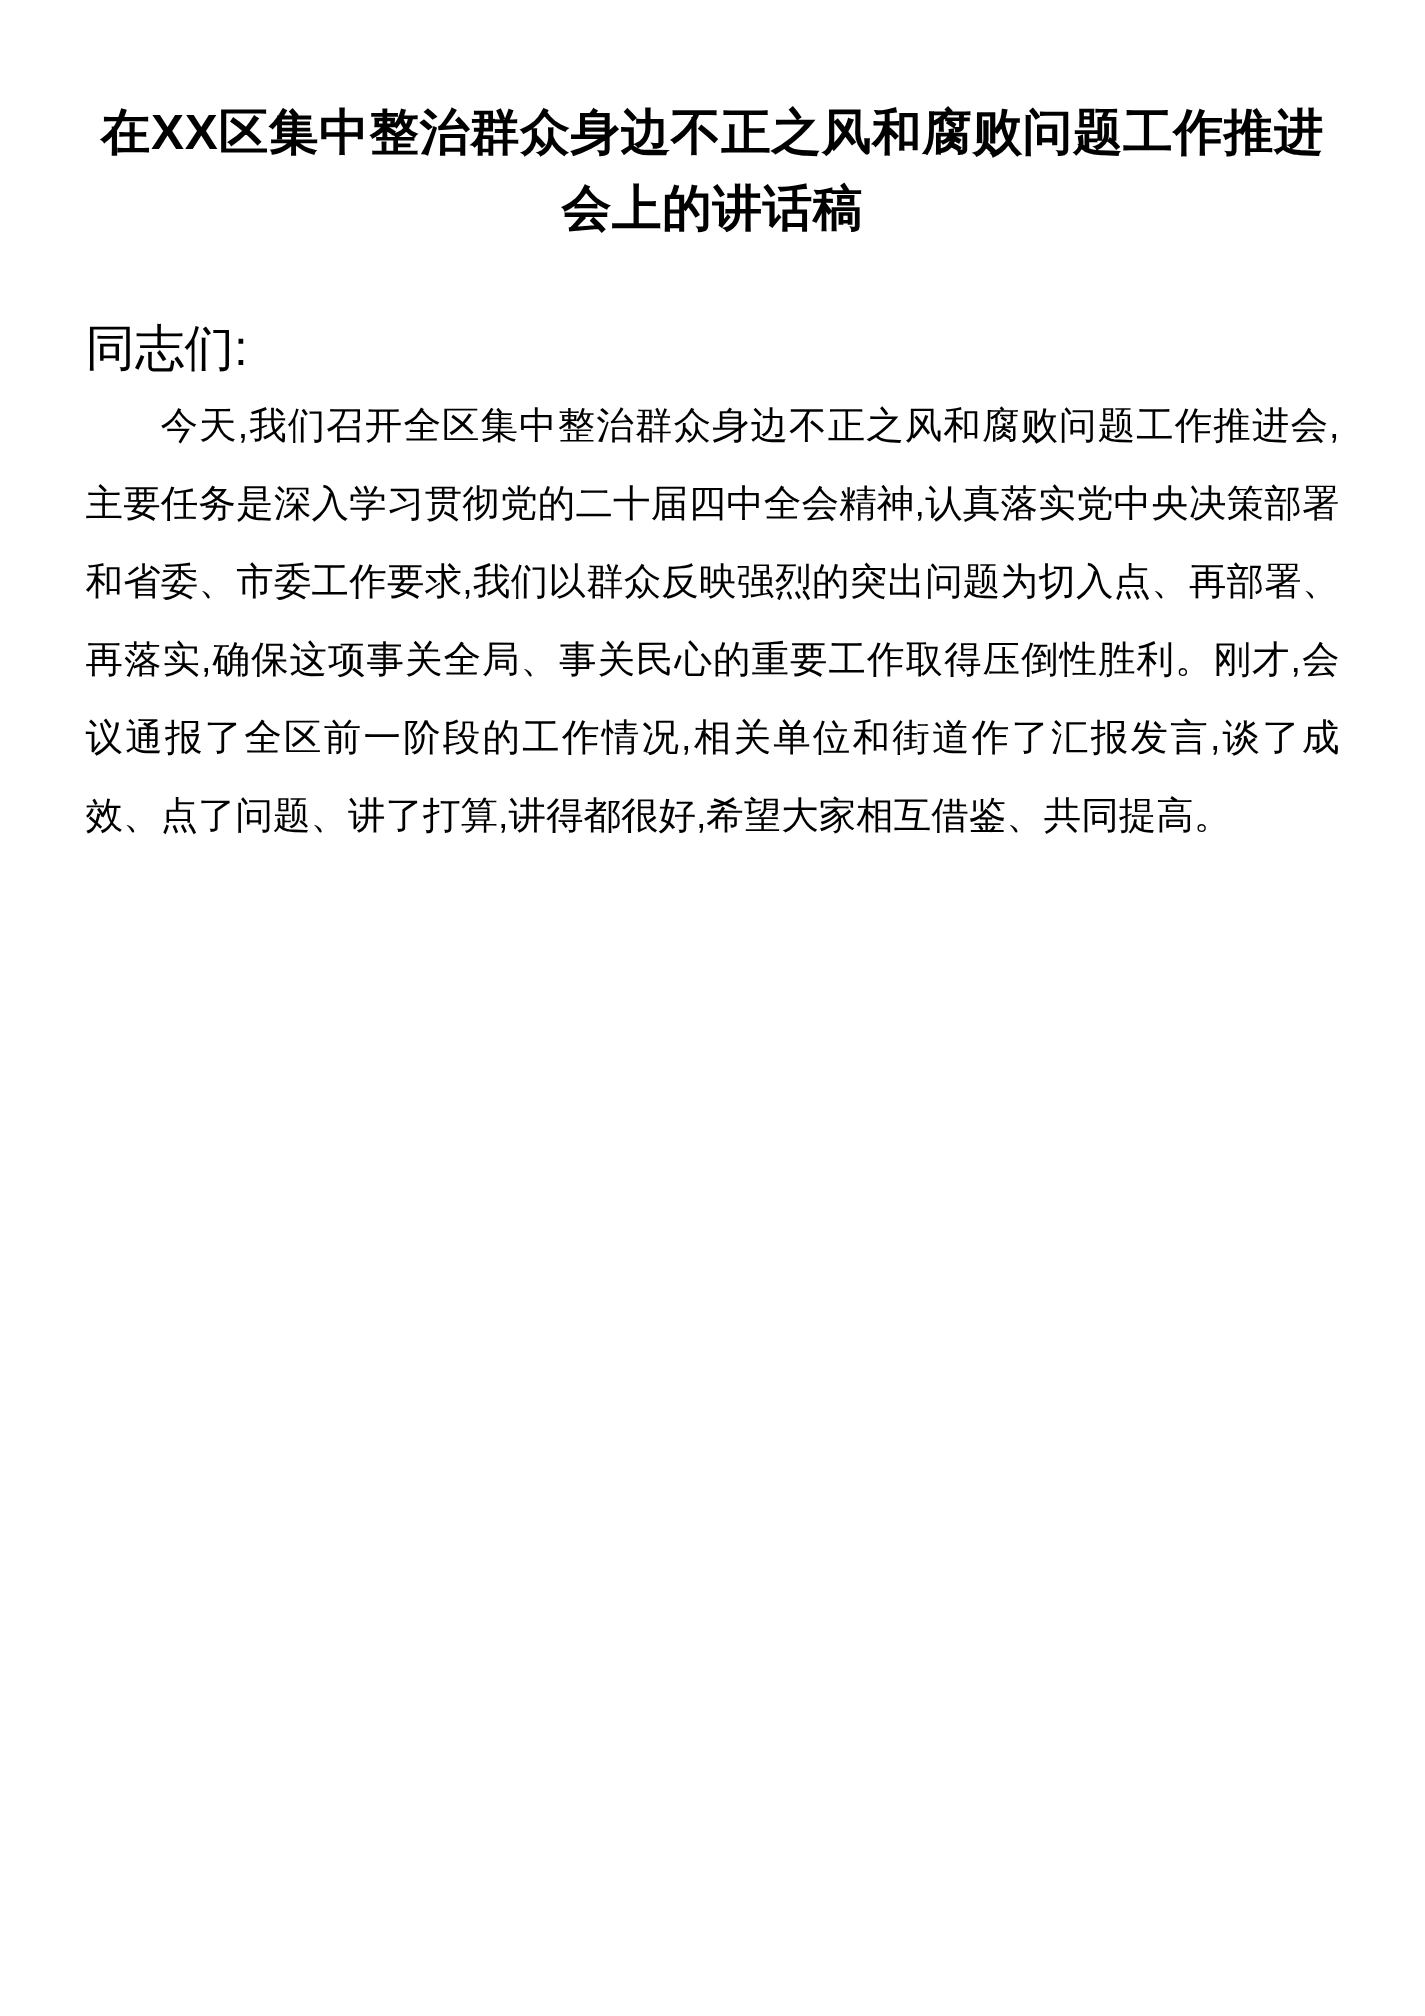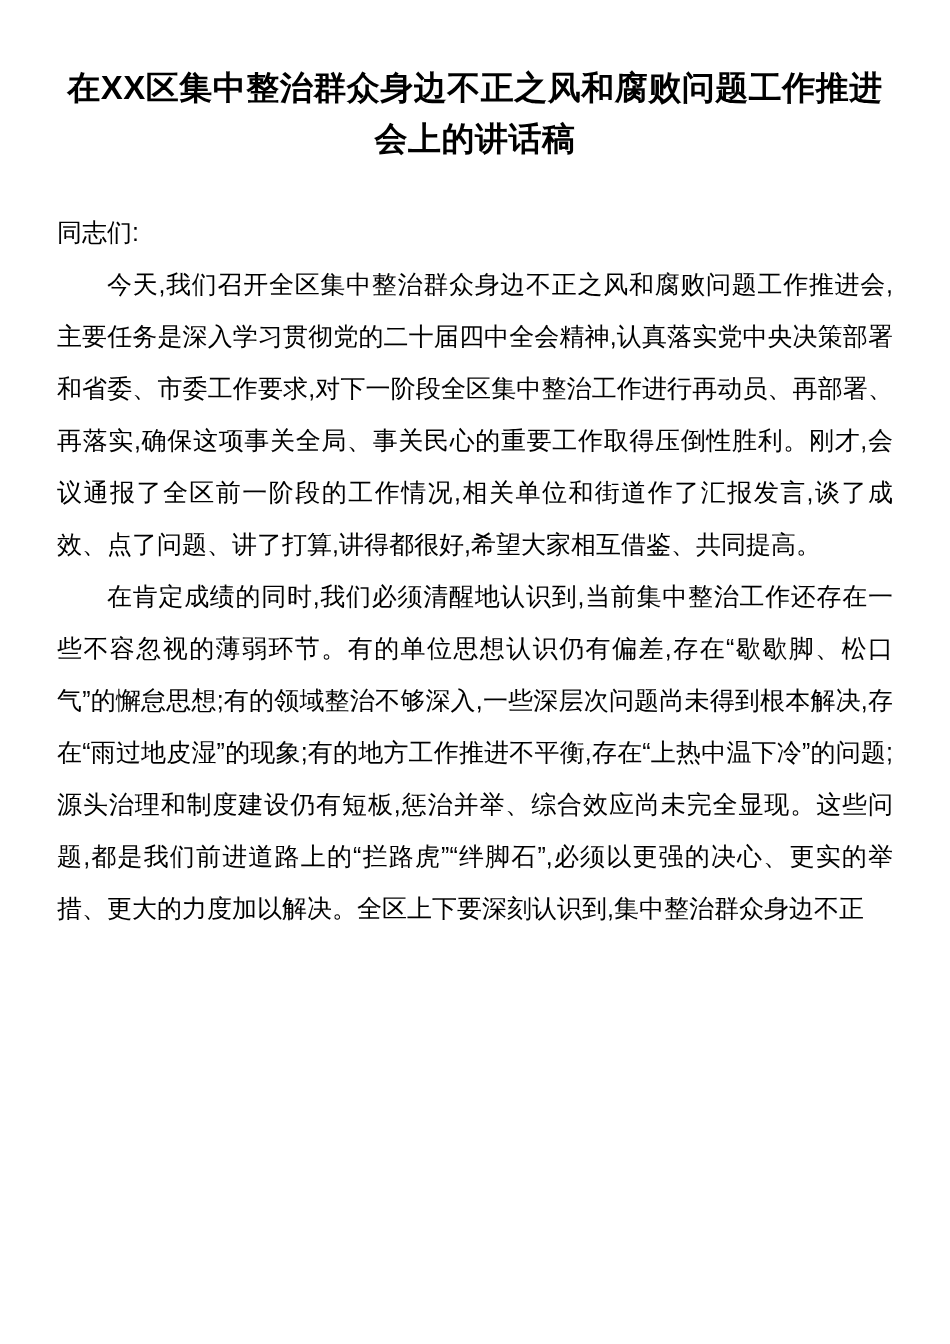--- a/index.html
+++ b/index.html
@@ -27,21 +27,21 @@
     font-size: 33px;
     font-weight: bold;
     line-height: 51px;
     letter-spacing: 0.5px;
     word-break: break-all;
   }
   .body-block {
     margin-top: 42px;
   }
   .salutation {
-    font-size: 25px;
+    font-size: 33px;
     line-height: 52px;
     margin: 0;
     text-align: justify;
     text-justify: inter-character;
     word-break: break-all;
   }
   .para {
     font-size: 25px;
     line-height: 52px;
     margin: 0;
@@ -55,20 +55,19 @@
 <body>
 
 <div class="page">
 
   <h1 class="doc-title">在XX区集中整治群众身边不正之风和腐败问题工作推进会上的讲话稿</h1>
 
   <div class="body-block">
 
     <p class="salutation">同志们:</p>
 
-    <p class="para">今天,我们召开全区集中整治群众身边不正之风和腐败问题工作推进会,主要任务是深入学习贯彻党的二十届四中全会精神,认真落实党中央决策部署和省委、市委工作要求,对下一阶段全区集中整治工作进行再动员、再部署、再落实,确保这项事关全局、事关民心的重要工作取得压倒性胜利。刚才,会议通报了全区前一阶段的工作情况,相关单位和街道作了汇报发言,谈了成效、点了问题、讲了打算,讲得都很好,希望大家相互借鉴、共同提高。</p>
+    <p class="para">今天,我们召开全区集中整治群众身边不正之风和腐败问题工作推进会,主要任务是深入学习贯彻党的二十届四中全会精神,认真落实党中央决策部署和省委、市委工作要求,我们以群众反映强烈的突出问题为切入点、再部署、再落实,确保这项事关全局、事关民心的重要工作取得压倒性胜利。刚才,会议通报了全区前一阶段的工作情况,相关单位和街道作了汇报发言,谈了成效、点了问题、讲了打算,讲得都很好,希望大家相互借鉴、共同提高。</p>
 
 
-    <p class="para">在肯定成绩的同时,我们必须清醒地认识到,当前集中整治工作还存在一些不容忽视的薄弱环节。有的单位思想认识仍有偏差,存在“歇歇脚、松口气”的懈怠思想;有的领域整治不够深入,一些深层次问题尚未得到根本解决,存在“雨过地皮湿”的现象;有的地方工作推进不平衡,存在“上热中温下冷”的问题;源头治理和制度建设仍有短板,惩治并举、综合效应尚未完全显现。这些问题,都是我们前进道路上的“拦路虎”“绊脚石”,必须以更强的决心、更实的举措、更大的力度加以解决。全区上下要深刻认识到,集中整治群众身边不正</p>
 
   </div>
 
 </div>
 
 </body></html>

